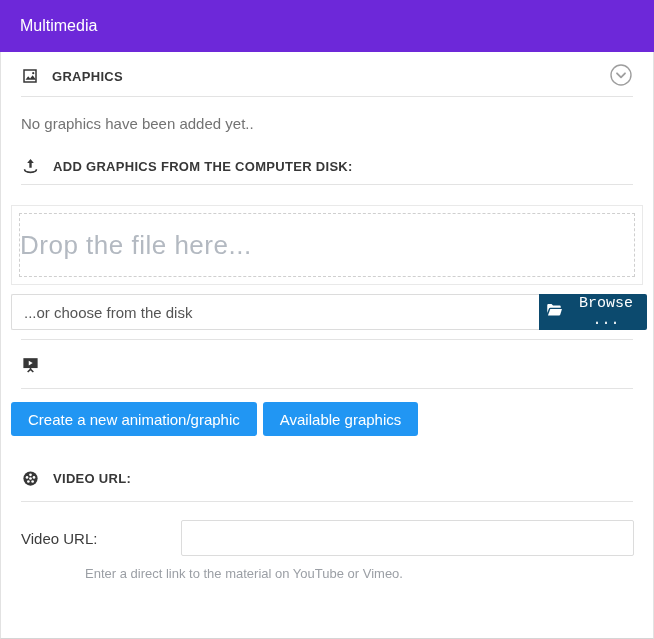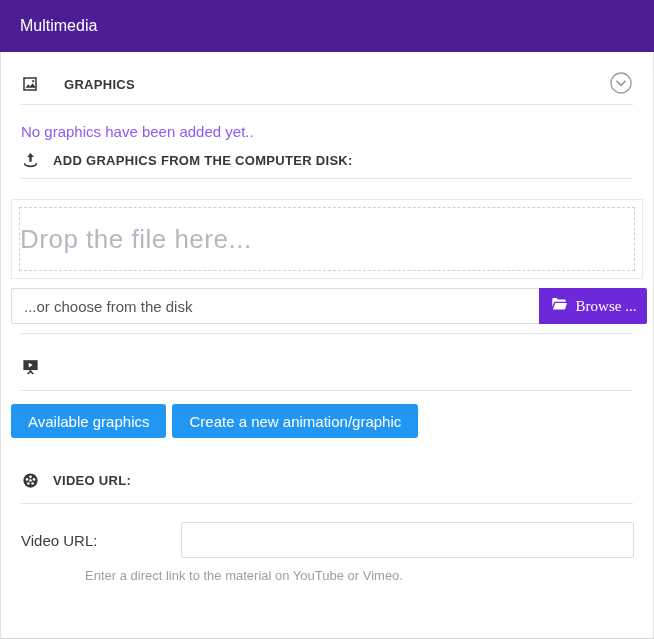--- a/index.html
+++ b/index.html
@@ -4,80 +4,80 @@
 <style>
   * { box-sizing: border-box; }
   html,body { margin:0; padding:0; }
   body {
     width:654px; height:639px;
     font-family:"Liberation Sans", sans-serif;
     background:#ffffff; color:#373737;
   }
   .panel { width:654px; height:639px; }
   .panel-header {
-    height:52px; background:#4c1d95;
+    height:52px; background:#6d28d9;
     display:flex; align-items:center; padding:0 20px;
   }
   .panel-title { color:#ffffff; font-size:16px; font-weight:400; }
   .panel-body {
     height:587px;
     border-left:1px solid #e2e2e2;
     border-right:1px solid #e2e2e2;
     border-bottom:1px solid #d5d5d5;
     overflow:hidden;
   }
   .section-row {
     display:flex; align-items:center;
     padding:0 20px; height:28px;
   }
   .section-row .icon { display:flex; align-items:center; margin-right:13px; }
   .section-title {
     font-size:13px; font-weight:700; letter-spacing:0.3px; color:#373737;
   }
   .divider { border-bottom:1px solid #e3e3e3; margin:0 20px; }
-  .empty-msg { font-size:15px; color:#8b5cf6; padding:0 20px; margin:18px 0 0 0; }
+  .empty-msg { font-size:15px; color:#737373; padding:0 20px; margin:18px 0 0 0; }
   .collapse-btn {
     margin-left:auto; width:24px; height:24px; border:none; background:transparent;
     padding:0; cursor:pointer; display:flex; align-items:center; justify-content:center;
   }
   .dropzone-outer {
     margin:20px 10px 0 10px; height:80px;
     border:1px solid #e9e9e9; padding:7px; background:#fff;
   }
   .dropzone-inner {
     height:100%; border:1px dashed #cfcfcf;
     display:flex; align-items:center; justify-content:flex-start;
   }
   .dropzone-text { font-size:26px; font-weight:300; color:#b3b9c1; letter-spacing:0.5px; }
   .file-row { display:flex; margin:9px 6px 0 10px; height:36px;align-items:center; }
   .file-input {
     flex:1; height:36px; border:1px solid #dcdcdc; border-right:none; border-radius:2px 0 0 2px;
     padding:0 12px; font-size:15px; color:#555; font-family:"Liberation Sans", sans-serif;
     outline:none;
   }
   .browse-btn {
-    width:108px; height:36px; background:#6d28d9; color:#fff; border:none; border-radius:0 2px 2px 0;
+    width:108px; height:36px; background:#0c4a6e; color:#fff; border:none; border-radius:0 2px 2px 0;
     font-size:15px; display:flex; align-items:center; justify-content:center; gap:8px;
-    cursor:pointer; font-family:Liberation Serif, serif;
+    cursor:pointer; font-family:Liberation Mono, monospace;
   }
   .btn-row { display:flex; gap:6px; margin:13px 10px 0 10px; }
   .blue-btn {
     height:34px; background:#2196f3; color:#fff; border:none; border-radius:3px;
     font-size:15px; padding:0 17px; cursor:pointer; font-family:"Liberation Sans", sans-serif;
   }
   .video-row { display:flex; align-items:center; margin:18px 19px 0 20px; }
   .video-label { width:160px; font-size:15px; color:#3c3c3c; }
   .video-input {
     flex:1; height:36px; border:1px solid #dcdcdc; border-radius:2px;
     padding:0 12px; font-size:15px; color:#555; outline:none;
     font-family:"Liberation Sans", sans-serif;
   }
   .helper-text { margin:10px 0 0 84px; font-size:13px; color:#9b9fa5; }
-  .mt18 { margin-top:18px;gap:12px; }
-  .mt20 { margin-top:6px;text-align:right; }
+  .mt18 { margin-top:10px; }
+  .mt20 { margin-top:20px;text-align:right; }
   .mt28 { margin-top:28px; }
   .dv6  { margin-top:6px; }
   .dv4  { margin-top:4px; }
   .dv9  { margin-top:9px; }
   .dv10 { margin-top:10px; }
 </style>
 </head>
 <body>
 
 <div class="panel">
@@ -147,22 +147,22 @@
         <svg width="19" height="19" viewBox="0 0 24 24">
           <path fill="#373737" d="M3 4h18v12.5H3z"></path>
           <path fill="#ffffff" d="M9.8 7.2l5 3-5 3z"></path>
           <path fill="none" stroke="#373737" stroke-width="2" d="M12 16.5v2.2M12 18.2l-3.6 3.3M12 18.2l3.6 3.3"></path>
         </svg>
       </span>
     </div>
     <div class="divider dv10"></div>
 
     <div class="btn-row">
+      <button class="blue-btn">Create a new animation/graphic</button>
       <button class="blue-btn">Available graphics</button>
-      <button class="blue-btn">Create a new animation/graphic</button>
     </div>
 
     <div class="section-row mt28">
       <span class="icon">
         <svg width="19" height="19" viewBox="0 0 24 24">
           <circle cx="12" cy="12" r="9" fill="#373737"></circle>
           <circle cx="12" cy="12" r="1.7" fill="#ffffff"></circle>
           <circle cx="12" cy="7.4" r="1.7" fill="#ffffff"></circle>
           <circle cx="16.4" cy="10.6" r="1.7" fill="#ffffff"></circle>
           <circle cx="14.7" cy="15.8" r="1.7" fill="#ffffff"></circle>

